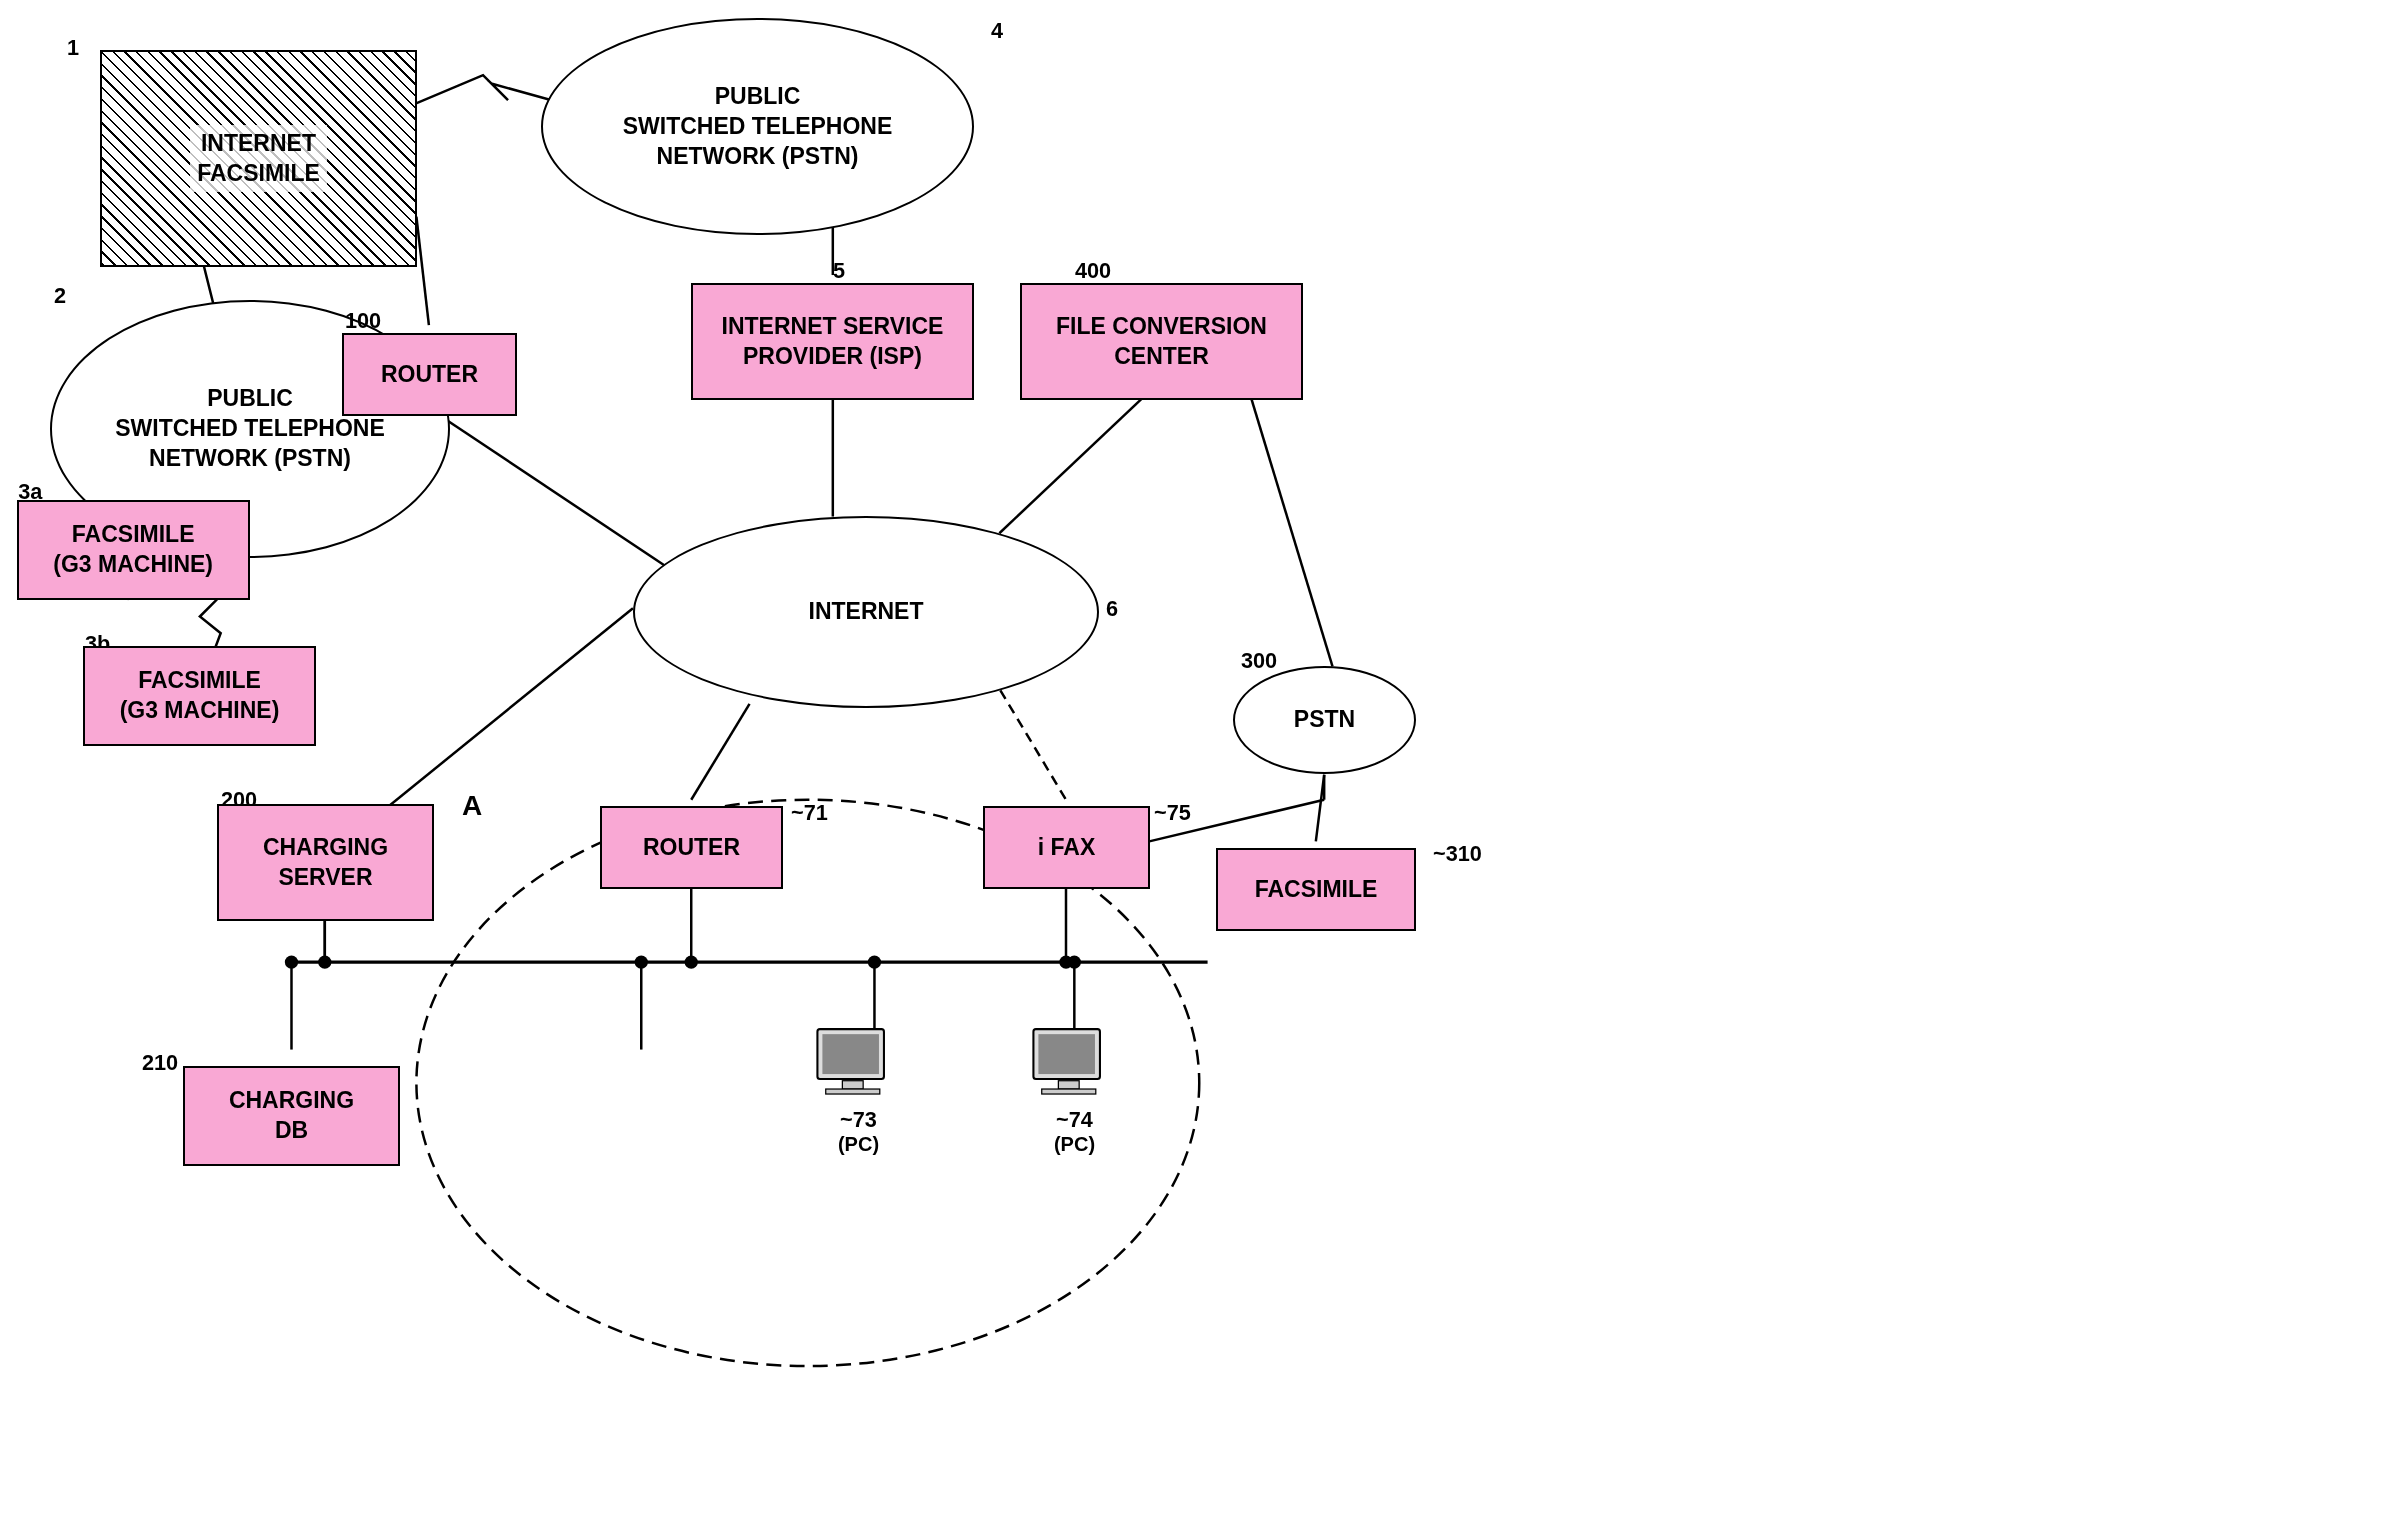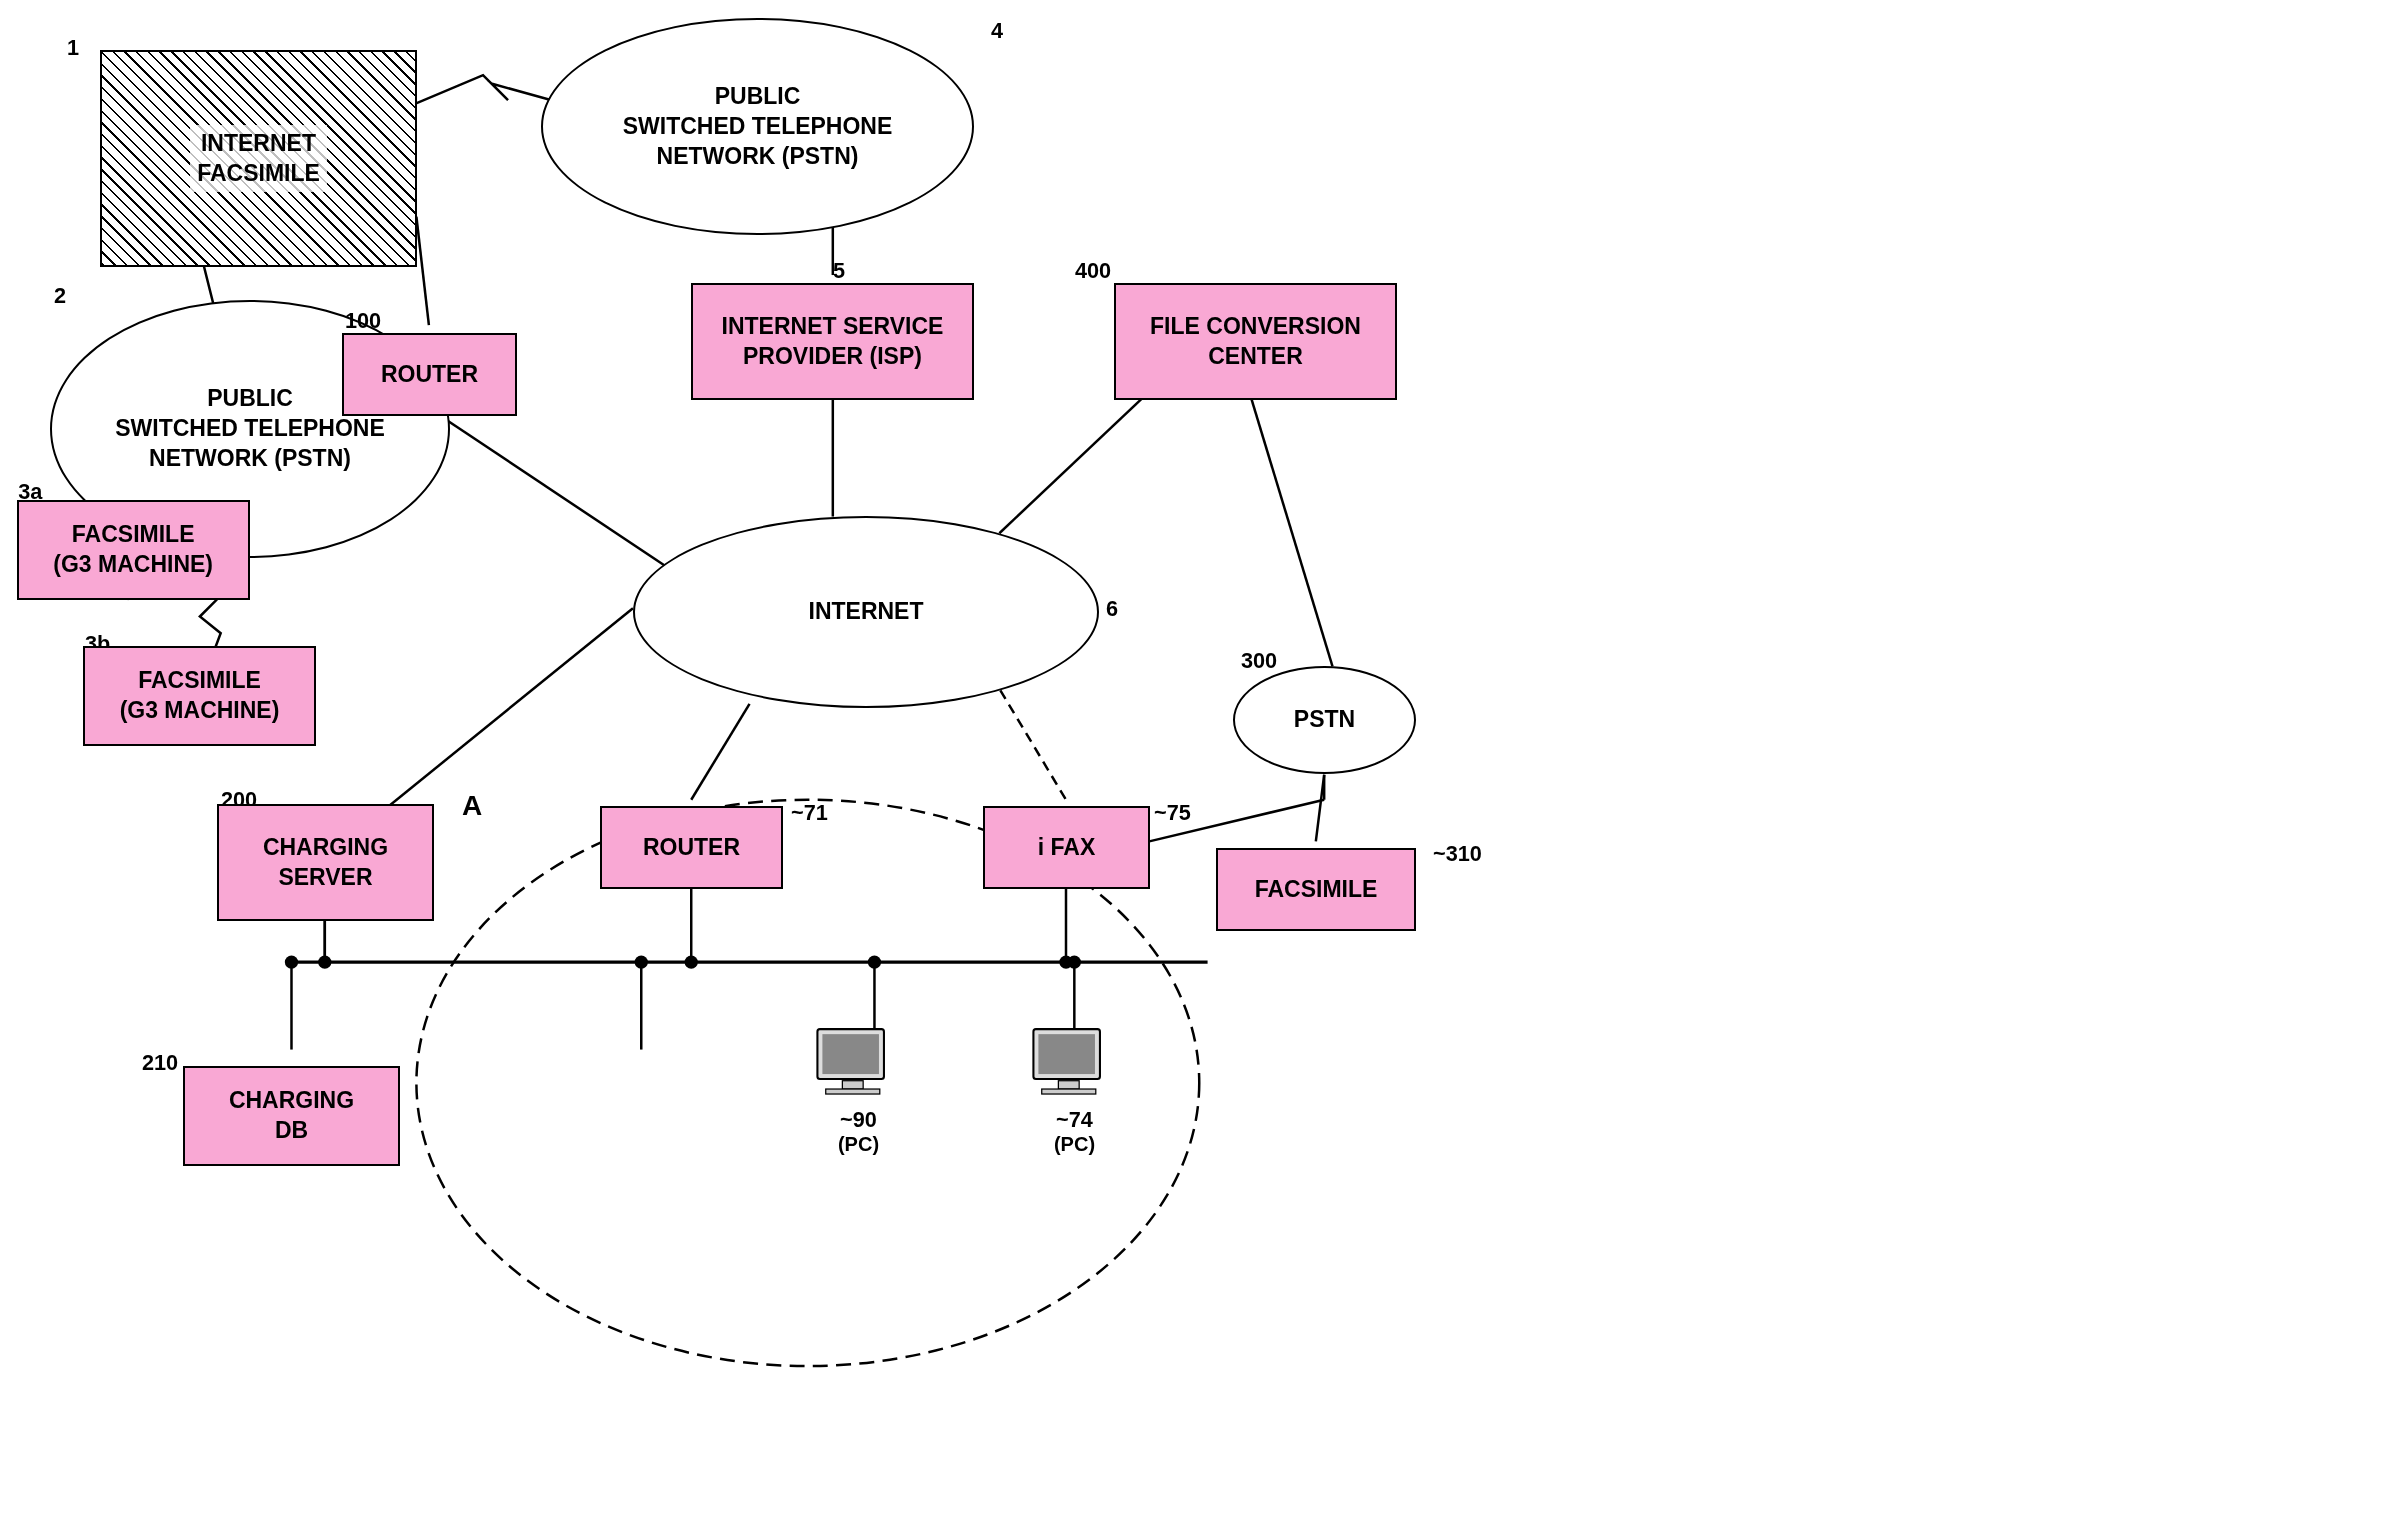--- a/index.html
+++ b/index.html
@@ -154,21 +154,21 @@
   </div>
 
   <div class="label" style="left:833px; top:258px;">5</div>
 
   <div class="node box" style="left:691px; top:283px; width:283px; height:117px;">
     <span>INTERNET SERVICE<br>PROVIDER (ISP)</span>
   </div>
 
   <div class="label" style="left:1075px; top:258px;">400</div>
 
-  <div class="node box" style="left:1114px; top:283px; width:283px; height:117px;">
+  <div class="node box" style="left:1020px; top:283px; width:283px; height:117px;">
     <span>FILE CONVERSION<br>CENTER</span>
   </div>
 
   <div class="label" style="left:18.3px; top:479px;text-align:right;">3a</div>
 
   <div class="node box" style="left:16.7px; top:500px; width:233px; height:100px;">
     <span>FACSIMILE<br>(G3 MACHINE)</span>
   </div>
 
   <div class="label" style="left:85px; top:631px;">3b</div>
@@ -208,21 +208,21 @@
   </div>
 
 
   <div style="position:absolute; left:775px; top:1025px; width:167px; text-align:center;">
     <svg width="100" height="79" viewBox="0 0 120 95" style="display:block;margin:0 auto;">
       <rect x="10" y="5" width="80" height="60" rx="3" stroke="#000" stroke-width="2.5" fill="#ddd"></rect>
       <rect x="16" y="11" width="68" height="48" fill="#888"></rect>
       <rect x="40" y="67" width="25" height="10" stroke="#000" stroke-width="1.5" fill="#ccc"></rect>
       <rect x="20" y="77" width="65" height="6" stroke="#000" stroke-width="1.5" fill="#ccc"></rect>
     </svg>
-    <div style="font-size:21.7px; font-weight:bold; margin-top:3.3px;">~90</div>
+    <div style="font-size:21.7px; font-weight:bold; margin-top:3.3px;">~73</div>
     <div style="font-size:20px; font-weight:bold;">(PC)</div>
   </div>
 
   <div style="position:absolute; left:991px; top:1025px; width:167px; text-align:center;">
     <svg width="100" height="79" viewBox="0 0 120 95" style="display:block;margin:0 auto;">
       <rect x="10" y="5" width="80" height="60" rx="3" stroke="#000" stroke-width="2.5" fill="#ddd"></rect>
       <rect x="16" y="11" width="68" height="48" fill="#888"></rect>
       <rect x="40" y="67" width="25" height="10" stroke="#000" stroke-width="1.5" fill="#ccc"></rect>
       <rect x="20" y="77" width="65" height="6" stroke="#000" stroke-width="1.5" fill="#ccc"></rect>
     </svg>

